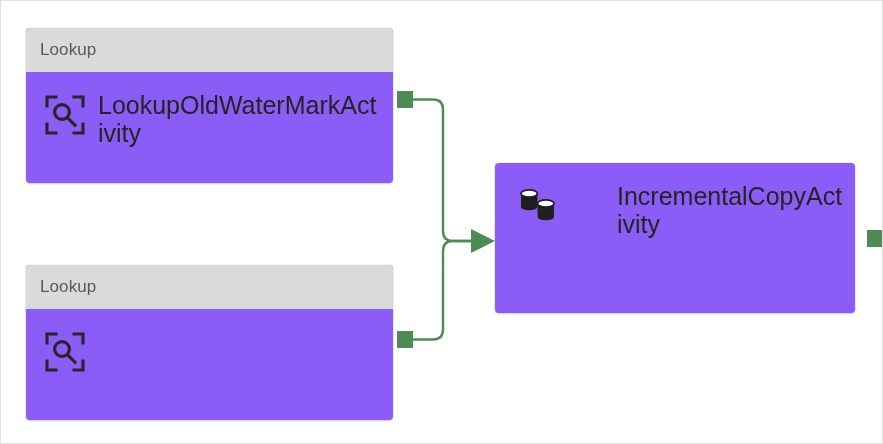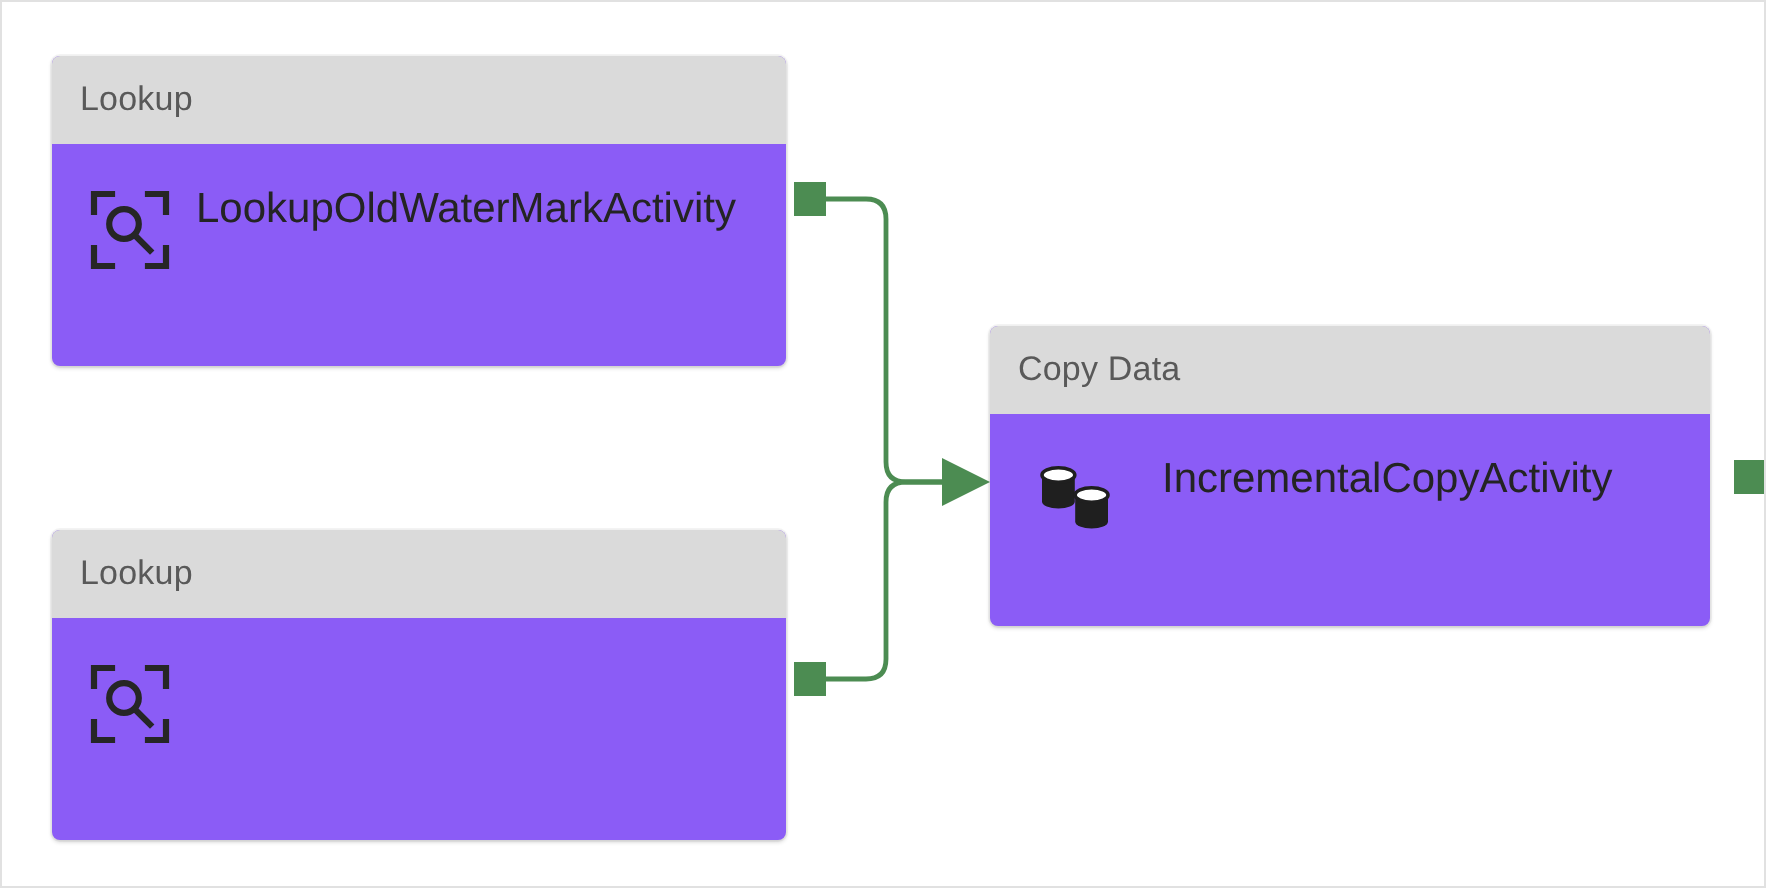--- a/index.html
+++ b/index.html
@@ -54,21 +54,21 @@
     flex: 0 0 auto;
     width: 46px;
     height: 46px;
     margin-right: 10px;
     margin-top: 2px;
     display: flex;
     align-items: center;
     justify-content: center;
   }
   .node-label {
-    font-size: 21px;
+    font-size: 25px;
     line-height: 28px;
     color: #242424;
     word-break: break-all;
     padding-top: 1px;
   }
 
   
   .port {
     position: absolute;
     width: 16px;
@@ -141,24 +141,21 @@
             <path d="M13,40 L4,40 L4,31"></path>
             <circle cx="19" cy="19" r="7.4"></circle>
             <path d="M24.4,24.6 L32,32.2"></path>
           </g>
         </svg>
       </span>
     </div>
   </div>
 
   <div class="node" id="node-copy-data" style="left:494px; top:162px; width:360px; height:150px;">
-    <div class="node-header">
-      <span class="node-header-title">Copy Data</span>
-    </div>
-    <div class="node-body" style="padding-left:22px; ">
+    <div class="node-body" style="padding-left:22px; gap:36px;">
       <span class="node-icon" style="width:44px;height:44px;margin-right:20px;">
         <svg width="42" height="42" viewBox="0 0 42 42" xmlns="http://www.w3.org/2000/svg">
           <g fill="#1f1f1f">
 
             <path d="M3,9.5 a8.2,3.6 0 0 1 16.4,0 v13.2 a8.2,3.6 0 0 1 -16.4,0 z"></path>
             <ellipse cx="11.2" cy="9.5" rx="8.2" ry="3.6" fill="#ffffff"></ellipse>
             <ellipse cx="11.2" cy="9.5" rx="8.2" ry="3.6" fill="none" stroke="#1f1f1f" stroke-width="1.8"></ellipse>
 
             <path d="M19.6,19.5 a8.2,3.6 0 0 1 16.4,0 v13.2 a8.2,3.6 0 0 1 -16.4,0 z"></path>
             <ellipse cx="27.8" cy="19.5" rx="8.2" ry="3.6" fill="#ffffff"></ellipse>

